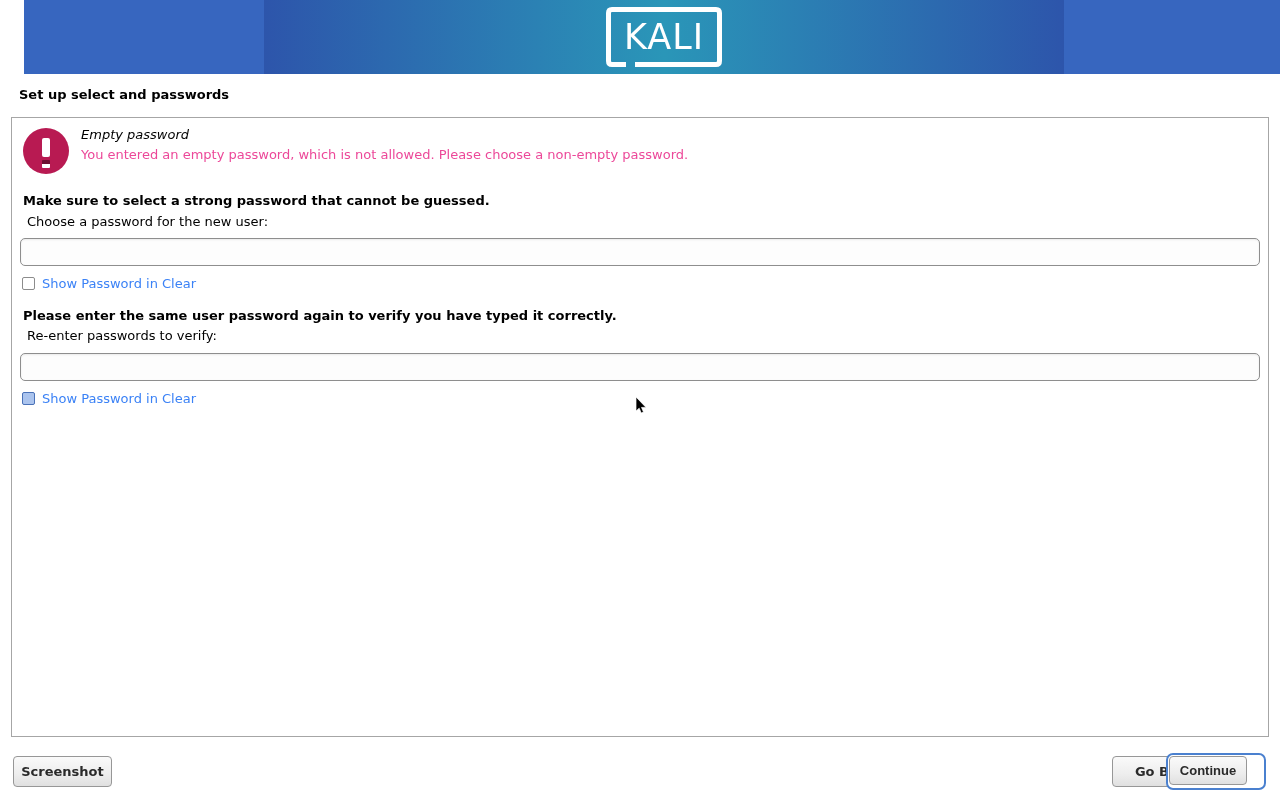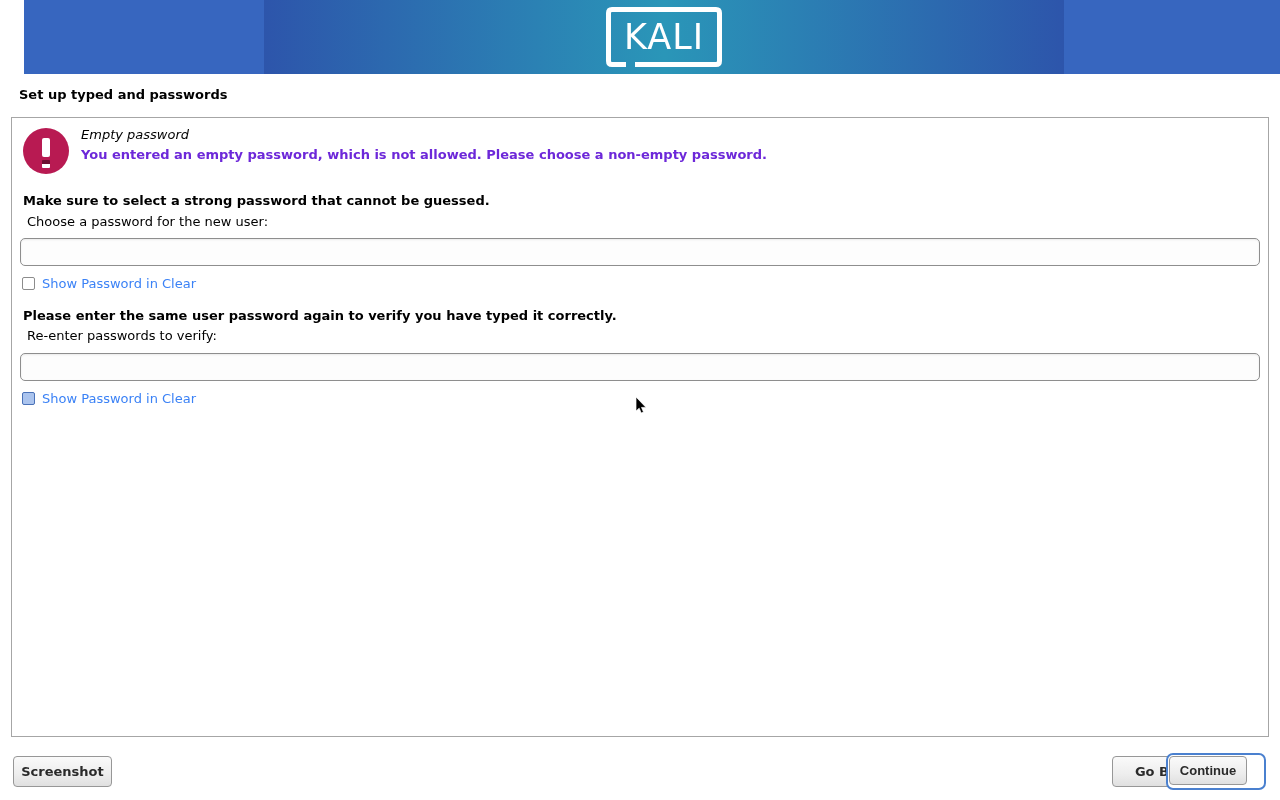--- a/index.html
+++ b/index.html
@@ -59,21 +59,21 @@
     width: 8px; height: 8px;
     background: linear-gradient(#6e0f30 0 55%, #ffffff 55% 100%);
     border-radius: 1px;
   }
   .error-title {
     position: absolute; left: 81px; top: 127px;
     font-size: 13px; font-style: italic; color: #000000;
   }
   .error-message {
     position: absolute; left: 81px; top: 147px;
-    font-size: 13px; font-weight: bold; color: #6d28d9;
+    font-size: 13px; font-weight: normal; color: #ec4899;
   }
 
   
   .bold-hint { position: absolute; font-size: 13px; font-weight: bold; color: #000000; }
   .italic-label { position: absolute; font-size: 13px; color: #000000; }
 
   .hint-strong   { left: 23px; top: 193px; }
   .label-choose  { left: 27px; top: 214px; }
   .hint-verify   { left: 23px; top: 308px; }
   .label-reenter { left: 27px; top: 328px; }
@@ -149,21 +149,21 @@
 <body>
 
 <div class="banner">
   <div class="banner-center"></div>
   <svg class="kali-logo" viewBox="0 0 116 60">
     <path d="M 29 57.5 L 110 57.5 Q 113.5 57.5 113.5 54 L 113.5 6 Q 113.5 2.5 110 2.5 L 6 2.5 Q 2.5 2.5 2.5 6 L 2.5 54 Q 2.5 57.5 6 57.5 L 20 57.5" fill="none" stroke="#ffffff" stroke-width="5"></path>
     <text x="58" y="42" text-anchor="middle" fill="#ffffff" font-family="DejaVu Sans, Liberation Sans, sans-serif" font-size="35" letter-spacing="1">KALI</text>
   </svg>
 </div>
 
-<div class="page-title">Set up typed and passwords</div>
+<div class="page-title">Set up select and passwords</div>
 
 <div class="content-frame"></div>
 
 <div class="error-icon">
   <div class="bar"></div>
   <div class="dot"></div>
 </div>
 <div class="error-title">Empty password</div>
 <div class="error-message">You entered an empty password, which is not allowed. Please choose a non-empty password.</div>
 

